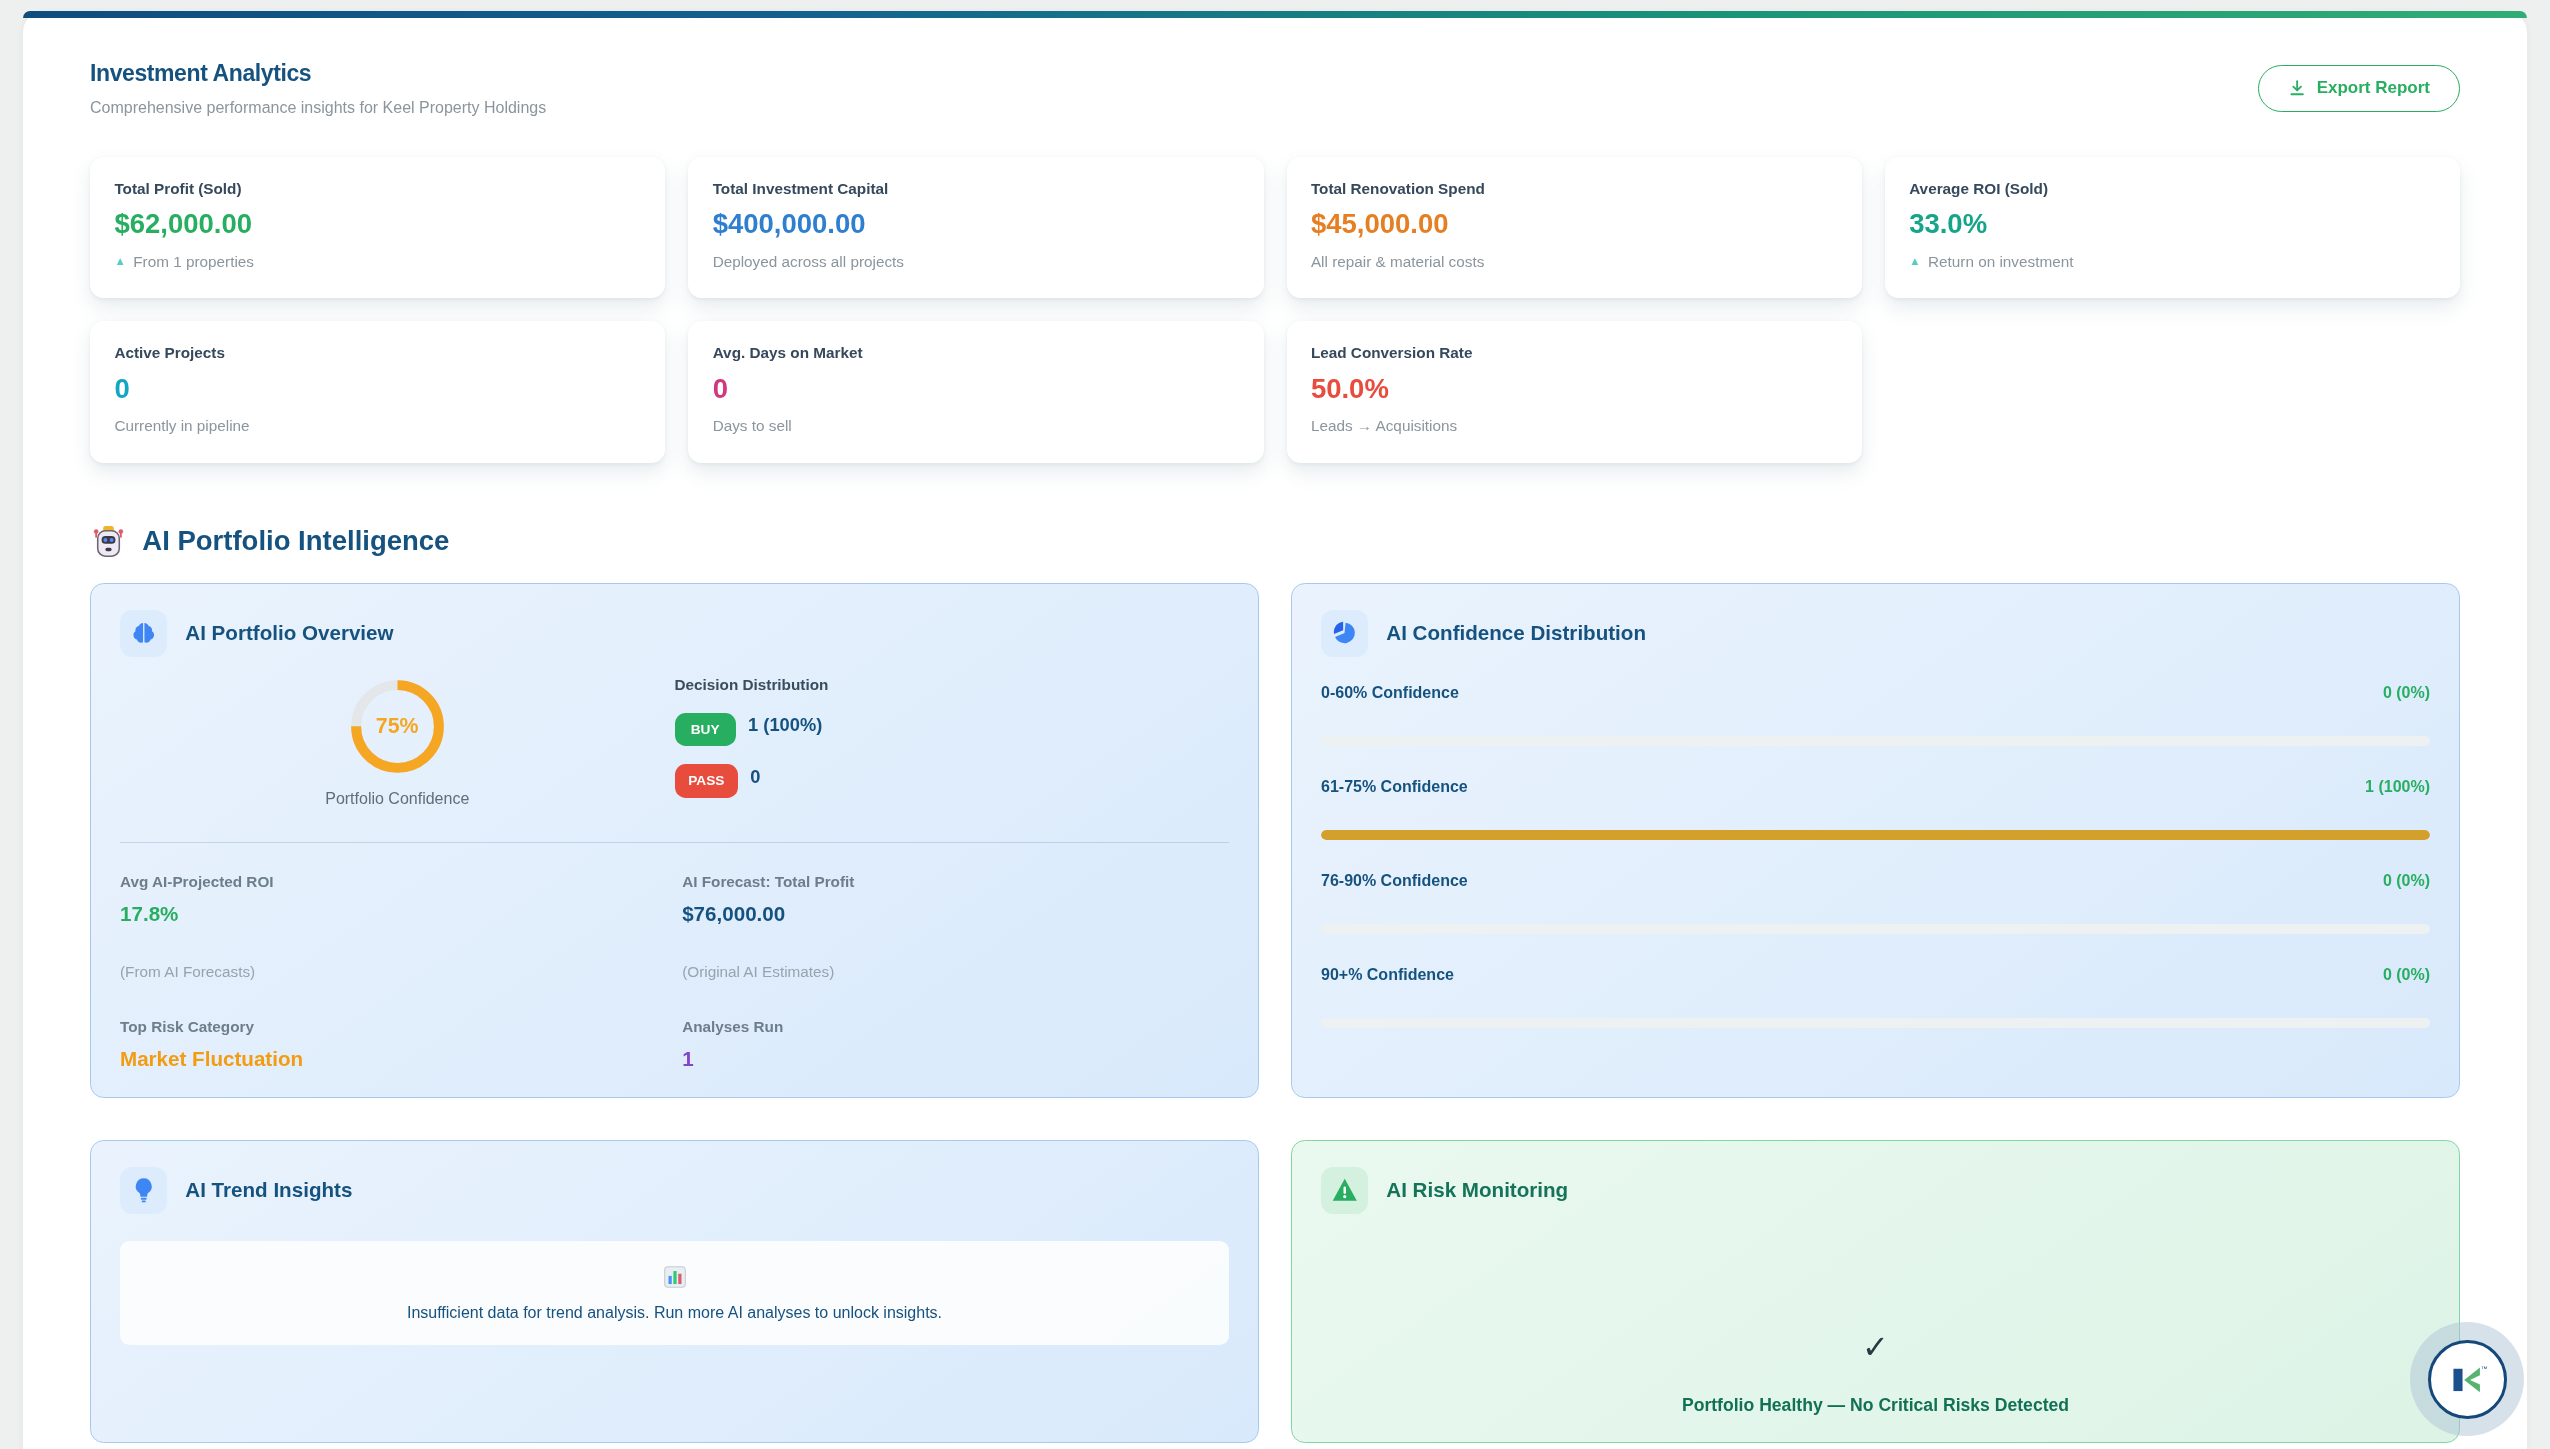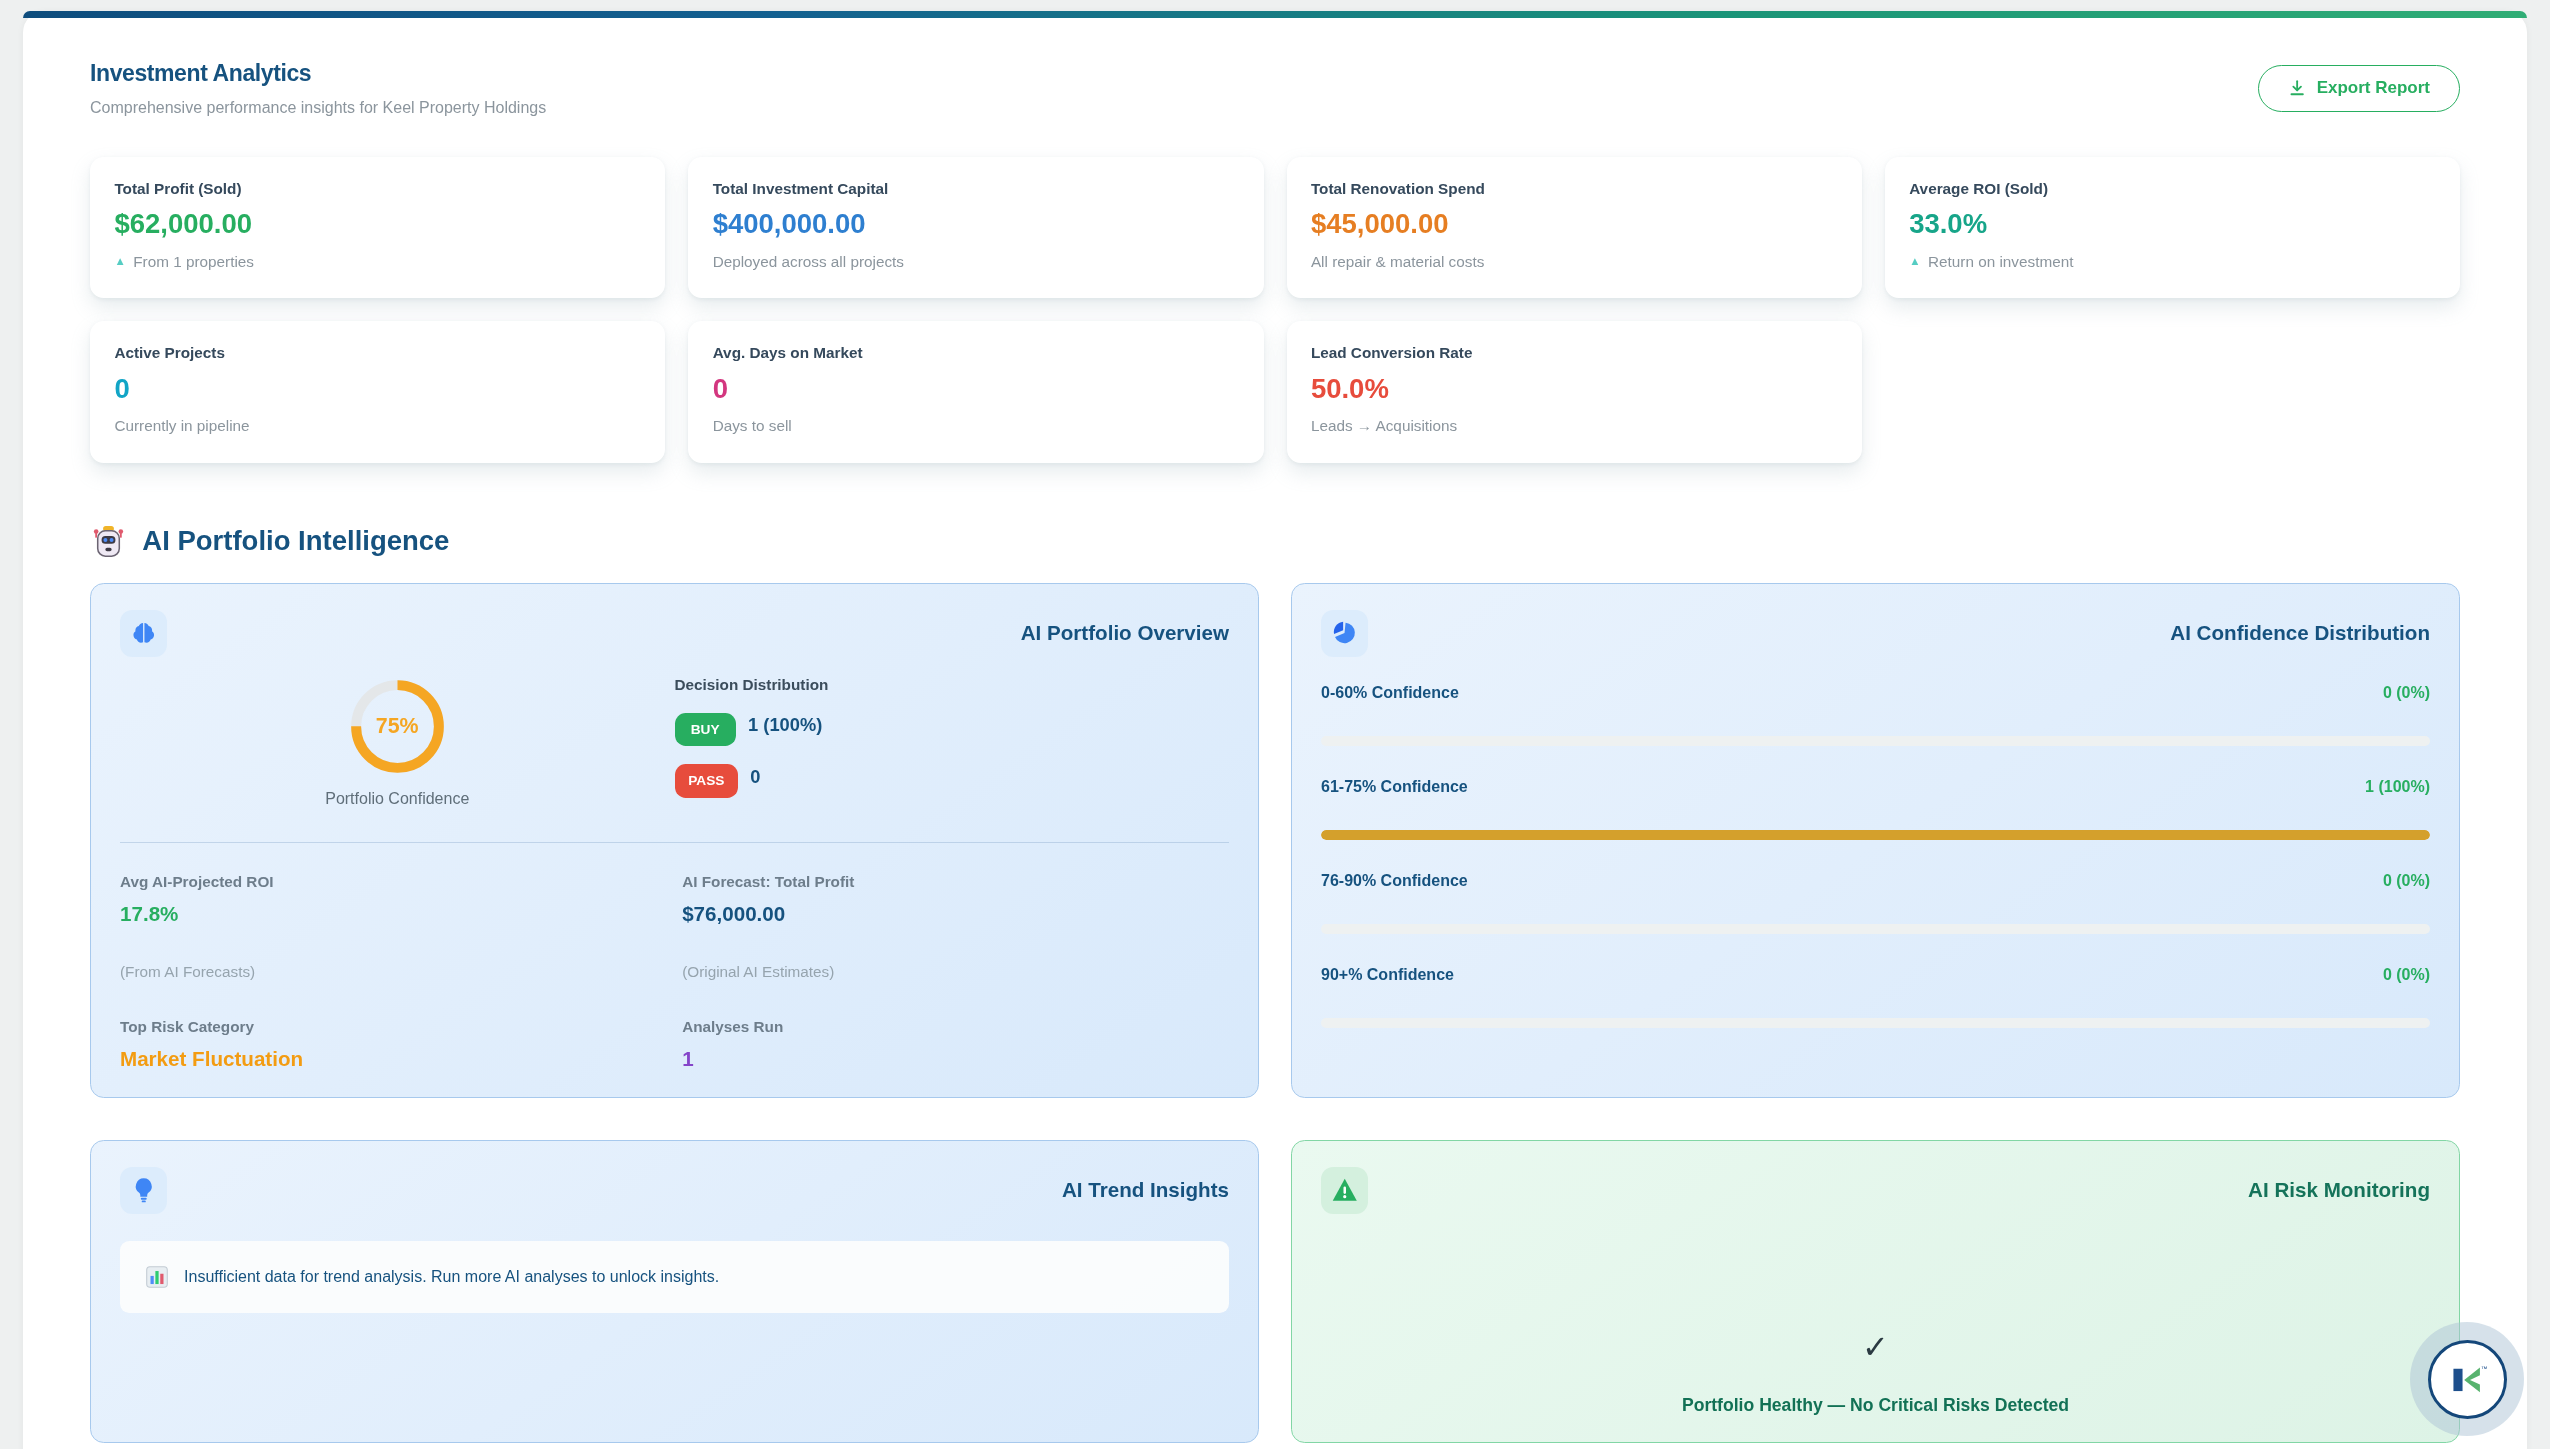--- a/index.html
+++ b/index.html
@@ -47,21 +47,21 @@
   .trend:empty{display:none;}
 
   
   .ai-header{margin-top:60px;display:flex;align-items:center;gap:15.3px;
     font-size:27.5px;font-weight:700;color:#16527f;}
   .ai-header svg{width:37px;height:37px;}
   .ai-grid{margin-top:23px;display:grid;grid-template-columns:1fr 1fr;column-gap:32px;row-gap:42px;}
   .ai-card{border-radius:13.7px;padding:26px 29px;}
   .ai-card.blue{background:linear-gradient(145deg,#eaf3fd 0%,#d8e9fb 100%);border:1.5px solid #a7c9ed;}
   .ai-card.green{background:linear-gradient(145deg,#eaf9f0 0%,#ddf3e6 100%);border:1.5px solid #82d6a5;}
-  .card-head{display:flex;align-items:center;gap:18.3px;justify-content:space-between;}
+  .card-head{display:flex;align-items:center;gap:18.3px;}
   .icon-box{width:47px;height:47px;border-radius:12.2px;display:grid;place-items:center;background:#dcecfc;flex:0 0 auto;}
   .ai-card.green .icon-box{background:#d4f0de;}
   .icon-box svg{width:27.5px;height:27.5px;}
   .card-title{font-size:20.6px;font-weight:700;color:#16527f;}
   .ai-card.green .card-title{color:#15735a;}
 
   
   .overview-top{display:grid;grid-template-columns:1fr 1fr;margin-top:18.3px;}
   .donut-wrap{text-align:center;}
   .donut{position:relative;width:95px;height:95px;margin:4.6px auto 0 auto;}
@@ -86,21 +86,21 @@
   .conf-head{display:flex;justify-content:space-between;align-items:baseline;font-size:16px;font-weight:700;}
   .conf-label{color:#16527f;}
   .conf-value{color:#27ae60;}
   .conf-track{margin-top:34px;height:10px;border-radius:5.3px;background:#eef1f1;overflow:hidden;}
   .conf-fill{height:100%;border-radius:5.3px;width:0;}
 
   
   .insight-box{
     margin-top:27.5px;background:rgba(252,253,253,.92);border-radius:9.2px;
     padding:23px 24.4px;display:flex;align-items:center;gap:13.7px;
-    font-size:16px;color:#16527f;
+    font-size:16px;color:#16527f;flex-direction:column;
   }
   .insight-box svg{width:26px;height:26px;flex:0 0 auto;}
 
   
   .risk-body{text-align:center;margin-top:114px;}
   .risk-check{font-size:32px;color:#2b3a42;}
   .risk-message{margin-top:29px;font-size:17.6px;font-weight:700;color:#127155;}
 
   
   .floating-logo{

